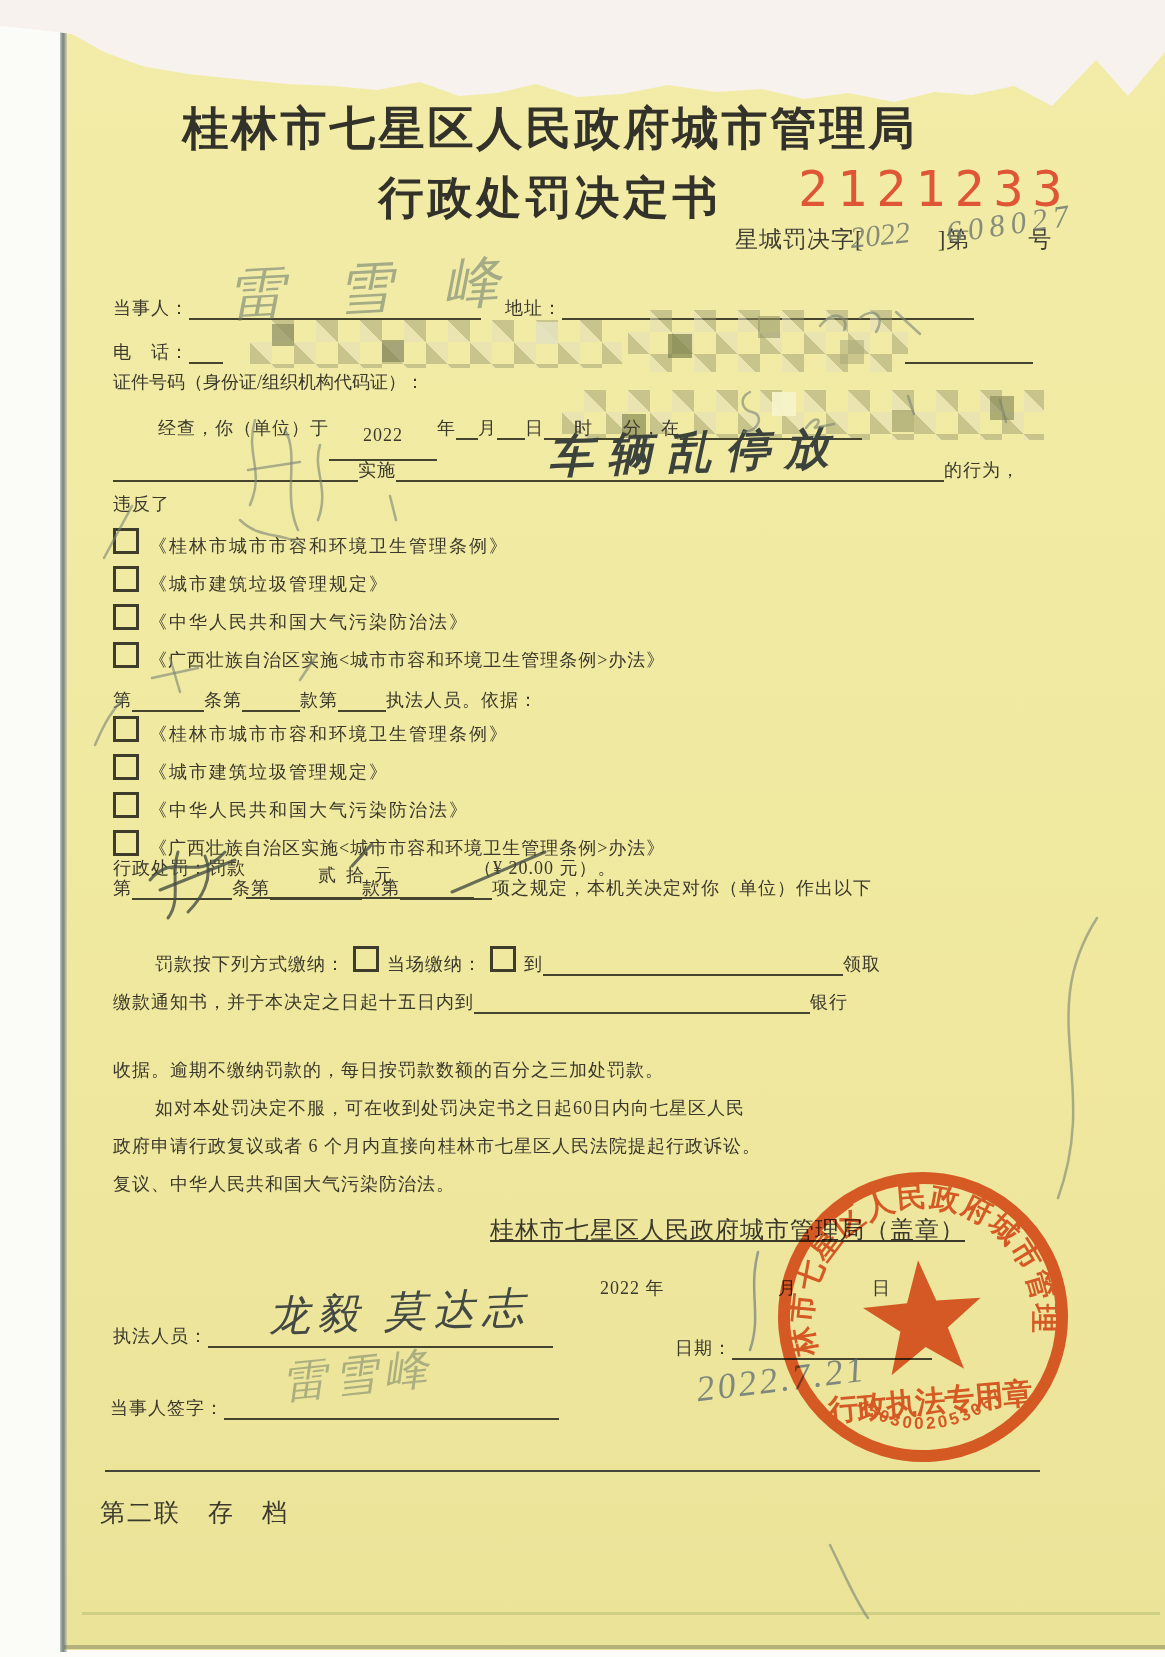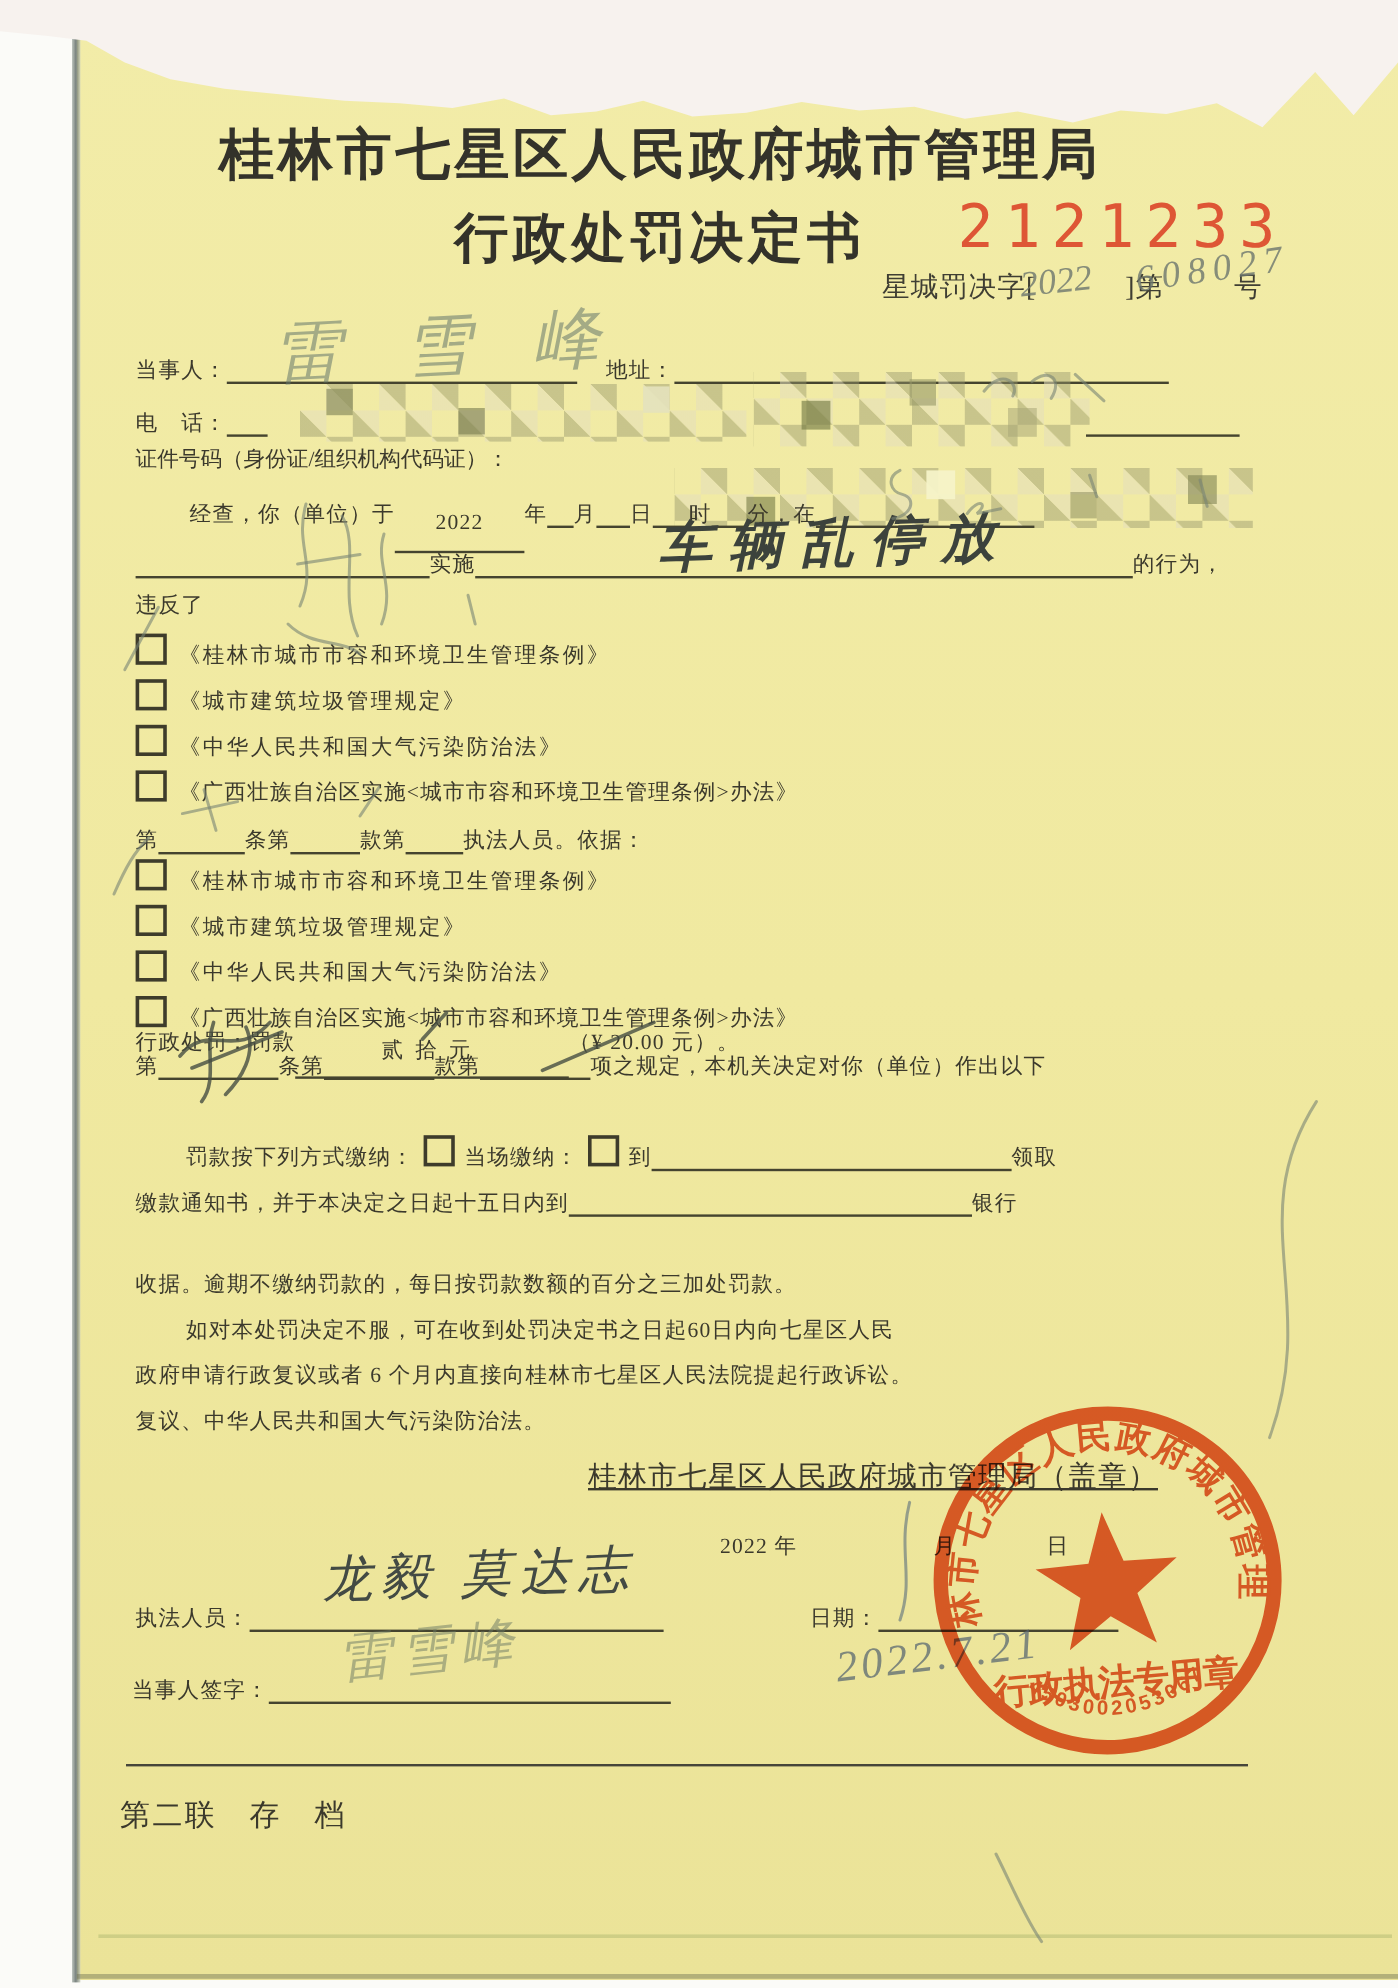--- a/index.html
+++ b/index.html
@@ -186,21 +186,21 @@
   <div class="line" style="left:600px;top:1276px;">
     <span>2022 年</span>
   </div>
   <div class="line" style="left:778px;top:1276px;">
     <span>月</span>
   </div>
   <div class="line" style="left:872px;top:1276px;">
     <span>日</span>
   </div>
 
-  <div class="line" style="left:113px;top:1316px;margin-top:12px;">
+  <div class="line" style="left:113px;top:1316px;">
     <span>执法人员：</span><span class="bl" style="width:345px;"></span>
   </div>
   <div class="hand hand-enforcer">龙毅 莫达志</div>
 
   <div class="line" style="left:110px;top:1388px;">
     <span>当事人签字：</span><span class="bl" style="width:335px;"></span>
   </div>
   <div class="line" style="left:675px;top:1328px;">
     <span>日期：</span><span class="bl" style="width:200px;"></span>
   </div>

